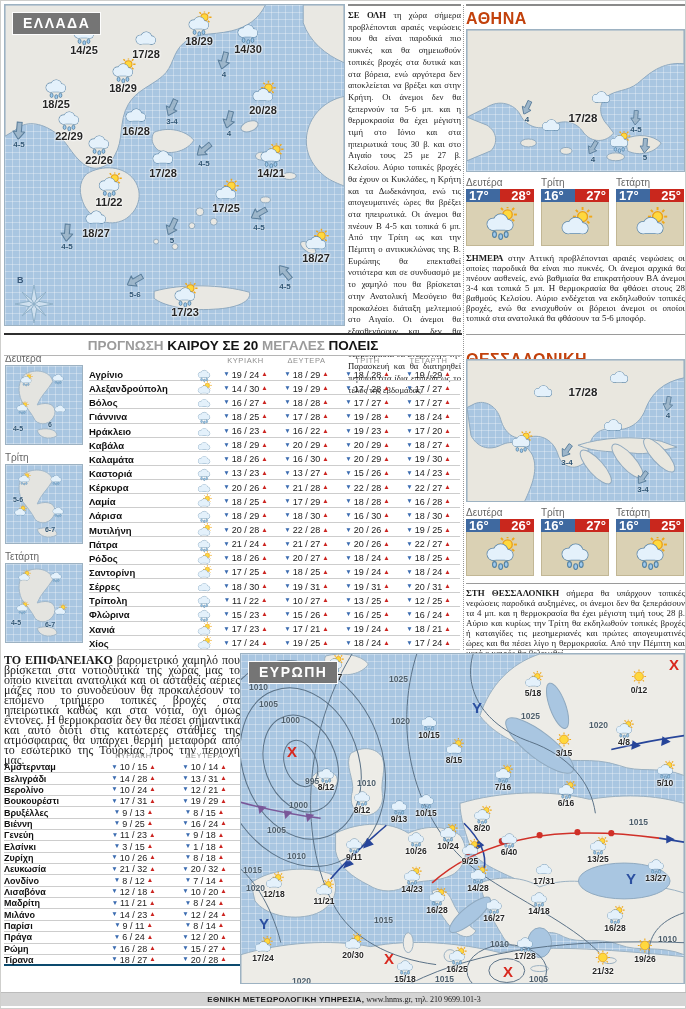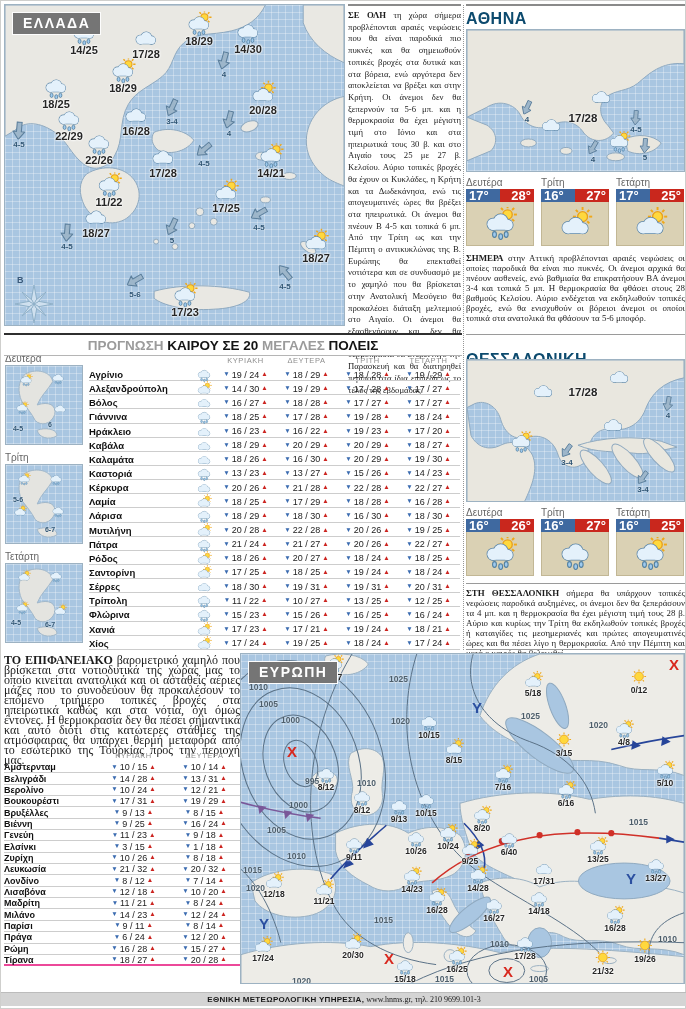--- a/index.html
+++ b/index.html
@@ -27,21 +27,21 @@
   .wind{position:absolute;transform:translate(-50%,-50%);display:flex;flex-direction:column;
     align-items:center;z-index:3;line-height:1}
   .wind-t{font-size:8px;font-weight:bold;color:#2f5574;white-space:nowrap;margin-top:1px;
     text-shadow:0 0 2px rgba(255,255,255,.8)}
   .isolabel{position:absolute;font-size:8.5px;font-weight:bold;color:#4d5e6b;z-index:3;
     text-shadow:0 0 2px rgba(255,255,255,.85);white-space:nowrap}
   .pletter{position:absolute;transform:translate(-50%,-50%);font-size:15px;font-weight:bold;z-index:4}
   .pletter.low{color:#d8281e}.pletter.high{color:#2b4fa0}
 
   .col-rule{border-top:2px solid #8a8a8a}
-  .sec-title{position:absolute;font-weight:bold;color:#0c4a6e;letter-spacing:.5px;font-size:16px}
+  .sec-title{position:absolute;font-weight:bold;color:#c2410c;letter-spacing:.5px;font-size:16px}
 
   .body-text{position:absolute;font-family:"Liberation Serif",serif;font-size:8.7px;
     line-height:11.7px;text-align:justify;color:#1c1c1c}
   .body-text b{font-weight:bold}
 
   .dcards{position:absolute;display:flex;gap:7px;z-index:2}
   .dcard{width:68px}
   .dcard-label{font-size:10px;color:#666;margin-bottom:1px}
   .dcard-bar{display:flex;height:13px;font-size:13px;font-weight:bold;color:#fff;line-height:13px}
   .dcard-bar .dmin{flex:1;background:#3f69a0;padding-left:3px}
@@ -63,21 +63,21 @@
   .tic{text-align:center;line-height:0}
   .tcell{font-size:9px;color:#222;text-align:center;white-space:nowrap}
   .tri-dn{color:#3a6bb0;font-size:6.5px;vertical-align:1.5px;margin-right:2px}
   .tri-up{color:#cc2420;font-size:6.5px;vertical-align:1.5px;margin-left:2px}
   #t20{position:absolute;left:88px;top:352px;width:371px;z-index:1}
   #t20 .thead{grid-template-columns:104px 22px repeat(4,61px);height:14px}
   #t20 .trow{grid-template-columns:104px 22px repeat(4,61px);height:14.15px}
   #t18{position:absolute;left:3px;top:748px;width:236px}
   #t18 .thead{grid-template-columns:94px 71px 71px;height:13px}
   #t18 .trow{grid-template-columns:94px 71px 71px;height:11.35px}
-  #t18 .trow:last-child{border-bottom:2px solid #ec4899}
+  #t18 .trow:last-child{border-bottom:2px solid #0c4a6e}
   #t18 .tcity{font-size:9px}
 
   #minis{position:absolute;left:4px;top:352px;width:80px}
   .mini{margin-bottom:7px}
   .mini-label{font-size:10px;color:#666;margin-bottom:1px}
   .mini-map{position:relative;width:78px;height:80px;border:1px solid #9db2c2;overflow:hidden}
   .mini-ic{position:absolute;transform:translate(-50%,-50%);line-height:0;z-index:2}
   .mini-wind{position:absolute;transform:translate(-50%,-50%);font-size:7px;font-weight:bold;
     color:#2f5574;z-index:3;text-shadow:0 0 2px #fff}
   .mini-land{position:absolute;inset:0;z-index:1}

